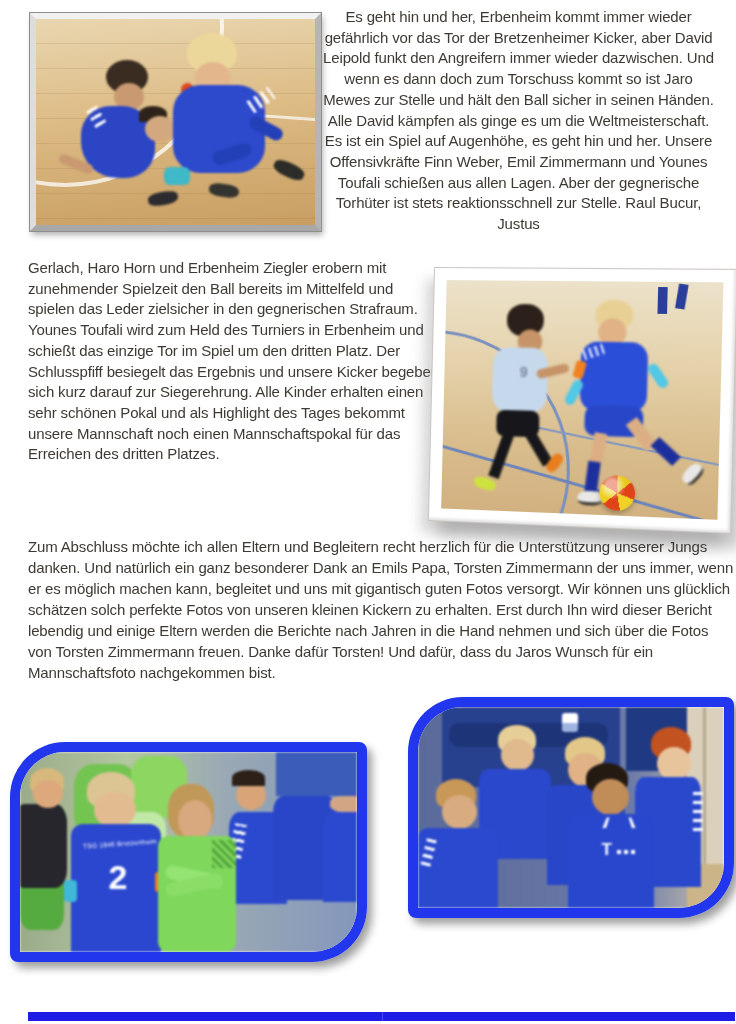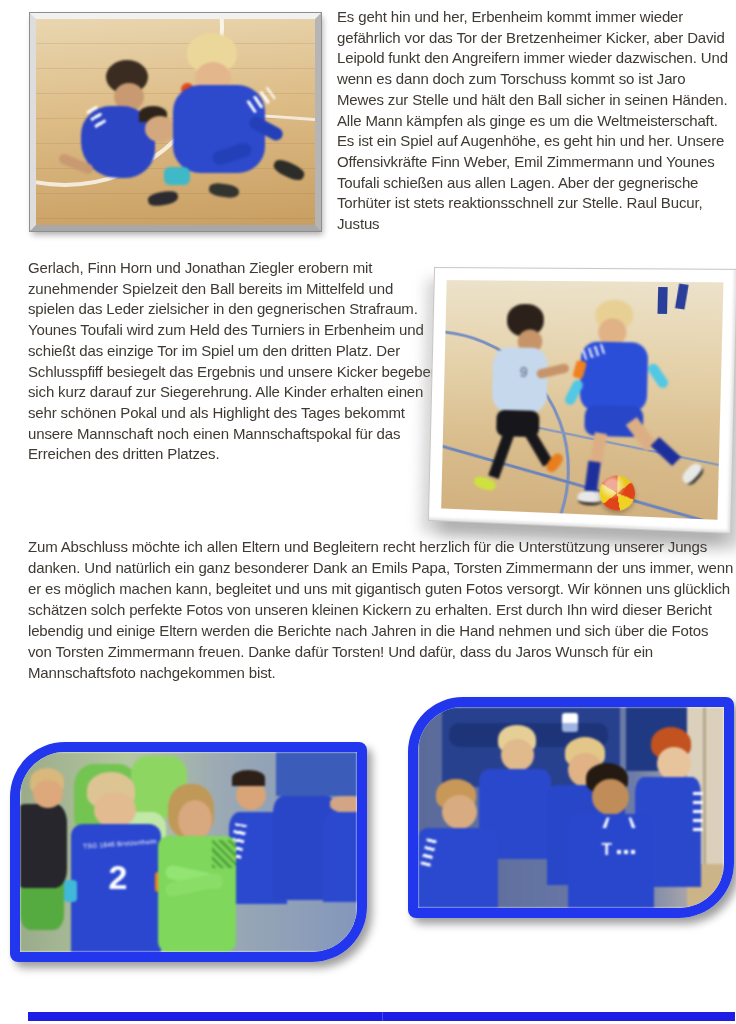--- a/index.html
+++ b/index.html
@@ -70,27 +70,27 @@
         <div class="abs" style="left:46%;top:72%;width:26px;height:18px;background:#3fb8c8;border-radius:6px;"></div>
         <div class="abs" style="left:63%;top:62%;width:40px;height:14px;background:#2440b8;transform:rotate(-18deg);border-radius:7px;"></div>
         <div class="abs" style="left:76%;top:50%;width:36px;height:13px;background:#2440b8;transform:rotate(28deg);border-radius:7px;"></div>
         <div class="abs" style="left:40%;top:84%;width:30px;height:13px;background:#2c2c30;border-radius:40%;transform:rotate(-10deg);"></div>
         <div class="abs" style="left:62%;top:80%;width:30px;height:13px;background:#33332f;border-radius:40%;transform:rotate(8deg);"></div>
         <div class="abs" style="left:85%;top:70%;width:32px;height:14px;background:#2c2c28;border-radius:40%;transform:rotate(25deg);"></div>
       </div>
     </div>
   </div>
 
-  <div class="txt" style="left:337px;top:7px;width:397px;">
+  <div class="txt" style="left:320px;top:7px;width:397px;text-align:center;">
     <p>Es geht hin und her, Erbenheim kommt immer wieder gefährlich vor das Tor der Bretzenheimer Kicker, aber David Leipold funkt den Angreifern immer wieder dazwischen. Und wenn es dann doch zum Torschuss kommt so ist Jaro Mewes zur Stelle und hält den Ball sicher in seinen Händen.</p>
-    <p>Alle Mann kämpfen als ginge es um die Weltmeisterschaft. Es ist ein Spiel auf Augenhöhe, es geht hin und her. Unsere Offensivkräfte Finn Weber, Emil Zimmermann und Younes Toufali schießen aus allen Lagen. Aber der gegnerische Torhüter ist stets reaktionsschnell zur Stelle. Raul Bucur, Justus</p>
+    <p>Alle David kämpfen als ginge es um die Weltmeisterschaft. Es ist ein Spiel auf Augenhöhe, es geht hin und her. Unsere Offensivkräfte Finn Weber, Emil Zimmermann und Younes Toufali schießen aus allen Lagen. Aber der gegnerische Torhüter ist stets reaktionsschnell zur Stelle. Raul Bucur, Justus</p>
   </div>
 
   <div class="txt" style="left:28px;top:258px;width:412px;">
-    <p>Gerlach, Finn Horn und Jonathan Ziegler erobern mit zunehmender Spielzeit den Ball bereits im Mittelfeld und spielen das Leder zielsicher in den gegnerischen Strafraum.</p>
+    <p>Gerlach, Haro Horn und Erbenheim Ziegler erobern mit zunehmender Spielzeit den Ball bereits im Mittelfeld und spielen das Leder zielsicher in den gegnerischen Strafraum.</p>
     <p>Younes Toufali wird zum Held des Turniers in Erbenheim und schießt das einzige Tor im Spiel um den dritten Platz. Der Schlusspfiff besiegelt das Ergebnis und unsere Kicker begeben sich kurz darauf zur Siegerehrung. Alle Kinder erhalten einen sehr schönen Pokal und als Highlight des Tages bekommt unsere Mannschaft noch einen Mannschaftspokal für das Erreichen des dritten Platzes.</p>
   </div>
 
   <div class="tilt-wrap">
     <div class="matte">
       <div class="scene">
         <div class="abs" style="left:0;top:0;right:0;bottom:0;background:linear-gradient(180deg,#ece2ca 0%,#e5d2ab 35%,#d9bd8d 70%,#d2b180 100%);"></div>
         <div class="abs" style="left:-150px;top:50px;width:270px;height:270px;border:3px solid #7a90c0;border-radius:50%;"></div>
         <div class="abs" style="left:-10%;top:88%;width:130%;height:3px;background:#6c84bc;transform:rotate(14deg);"></div>
         <div class="abs" style="left:20%;top:70%;width:100%;height:2px;background:#8096c2;transform:rotate(10deg);"></div>

